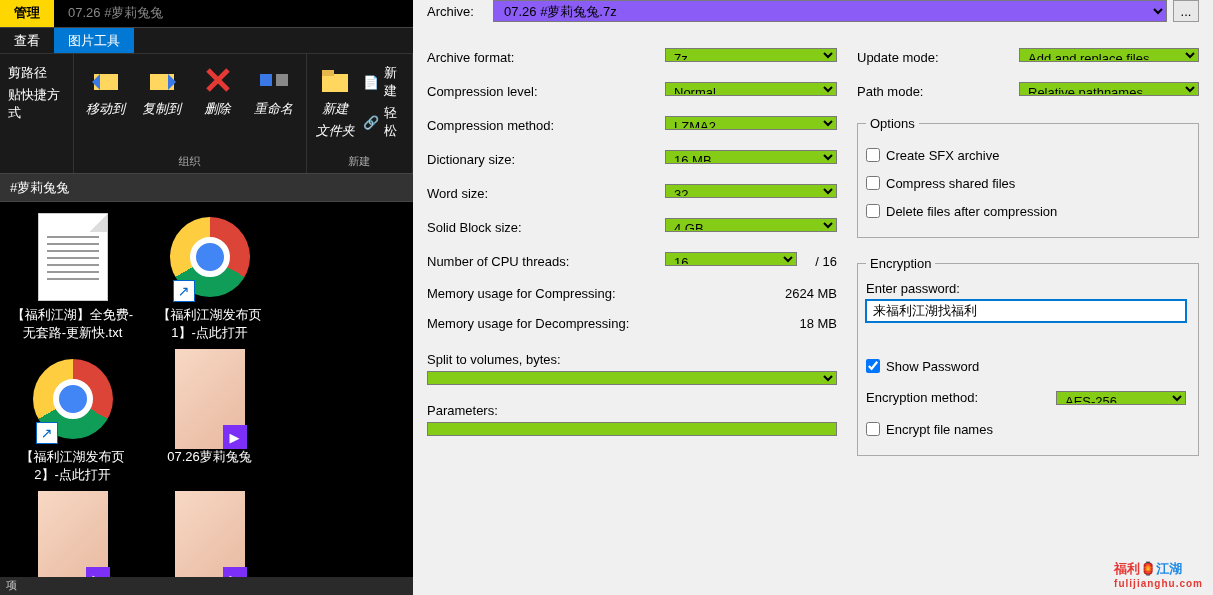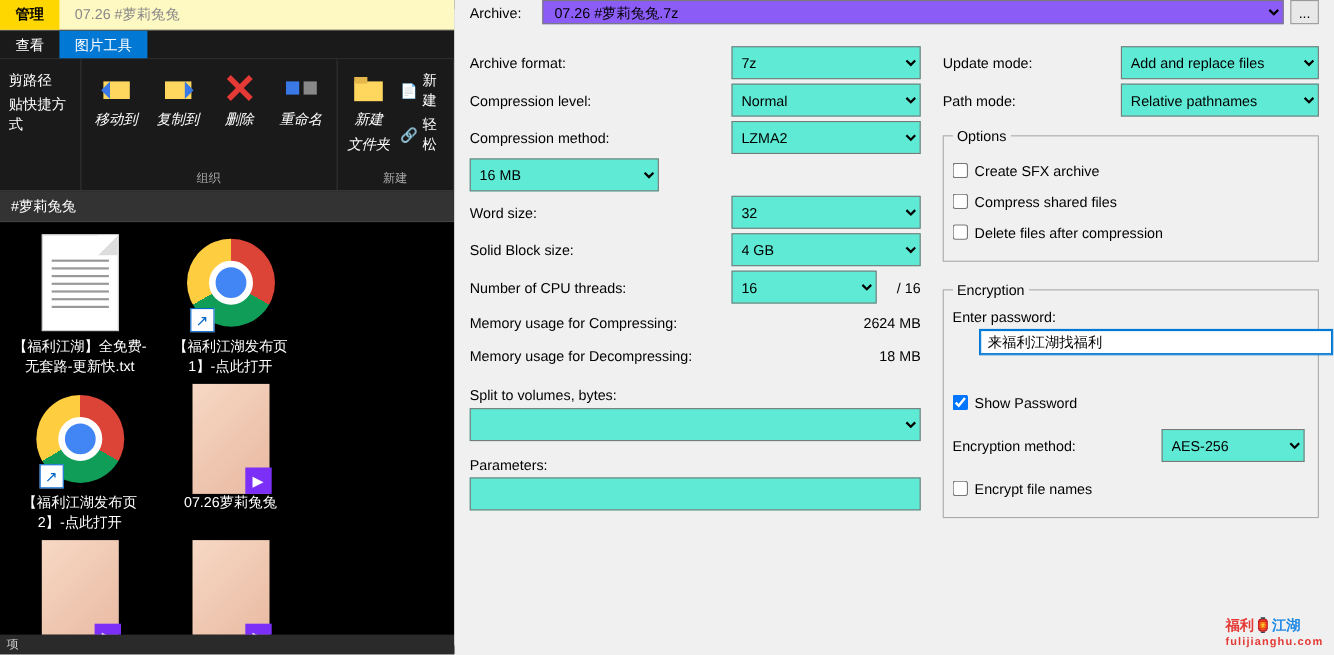--- a/index.html
+++ b/index.html
@@ -1,20 +1,20 @@
 <!DOCTYPE html>
 <html><head>
 <meta charset="utf-8">
 <style>
 * { margin: 0; padding: 0; box-sizing: border-box; font-family: "Microsoft YaHei", Arial, sans-serif; font-size: 13px; }
 body { width: 1213px; height: 595px; overflow: hidden; background: #f0f0f0; position: relative; }
 
 
 .explorer { position: absolute; left: 0; top: 0; width: 413px; height: 595px; background: #1a1a1a; color: #fff; }
-.explorer-tabs { height: 28px; display: flex; background: #fef9c3; border-bottom: 1px solid #444; }
+.explorer-tabs { height: 28px; display: flex; background: #000000; border-bottom: 1px solid #444; }
 .tab { padding: 4px 14px; color: #ccc; cursor: pointer; }
 .tab.active { background: #ffd700; color: #000; font-weight: bold; }
 .tab.path { color: #888; }
 
 .ribbon-tabs { height: 26px; display: flex; background: #1a1a1a; border-bottom: 1px solid #333; }
 .rtab { padding: 4px 14px; color: #fff; cursor: pointer; }
 .rtab.active { background: #0078d4; }
 
 .ribbon { height: 120px; background: #1a1a1a; display: flex; border-bottom: 1px solid #444; }
 .ribbon-group { display: flex; flex-direction: column; align-items: center; padding: 4px 4px 2px; border-right: 1px solid #333; }
@@ -49,21 +49,21 @@
 .archive-input { flex:1; height:22px; border:1px solid #7a7a7a; background:#8b5cf6; padding:2px 6px; }
 .browse-btn { width:26px; height:22px; border:1px solid #999; background:#e8e8e8; text-align:center; cursor:pointer; }
 
 .columns { display:flex; padding:10px 14px 6px 14px; gap:20px; }
 .col-left { width:410px; }
 .col-right { flex:1; }
 .form-row { display:flex; align-items:center; height:34px; }
 .form-row .flabel { flex:1; }
 .form-row .fvalue { width:172px; }
 .form-row .ftail { width:40px; text-align:right; padding-left:6px; }
-select.combo, input.txt { width:100%; height:30px; border:1px solid #7a7a7a; background:#5eead4; padding:1px 4px; font-size:13px; }
+select.combo, input.txt { width:100%; height:14px; border:1px solid #7a7a7a; background:#84cc16; padding:1px 4px; font-size:13px; }
 .mem-row { display:flex; justify-content:space-between; height:30px; align-items:center; }
 
 fieldset { border:1px solid #aaa; margin:8px 0 18px 0; padding:10px 12px 12px 8px; }
 legend { padding:0 4px; }
 .chk-row { display:flex; align-items:center; height:28px; gap:6px; }
 .chk-row input[type=checkbox] { width:14px; height:14px; }
 .pw-input { height:22px; border:1px solid #0078d4; background:#fff; padding:2px 6px; width:100%; outline:1px solid #0078d4; }
 .enc-row { display:flex; align-items:center; gap:10px; margin:10px 0; }
 .enc-row .elabel { flex:1; }
 .enc-row select { width:130px; }
@@ -237,20 +237,21 @@
         </div>
       <div class="form-row">
           <span class="flabel">Compression level:</span>
           <span class="fvalue"><select class="combo"><option>Normal</option></select></span>
         </div>
       <div class="form-row">
           <span class="flabel">Compression method:</span>
           <span class="fvalue"><select class="combo"><option>LZMA2</option></select></span>
         </div>
       <div class="form-row">
+          <span class="flabel">Dictionary size:</span>
           <span class="fvalue"><select class="combo"><option>16 MB</option></select></span>
         </div>
       <div class="form-row">
           <span class="flabel">Word size:</span>
           <span class="fvalue"><select class="combo"><option>32</option></select></span>
         </div>
       <div class="form-row">
           <span class="flabel">Solid Block size:</span>
           <span class="fvalue"><select class="combo"><option>4 GB</option></select></span>
         </div>
@@ -293,21 +294,21 @@
           </label>
         <label class="chk-row">
             <input type="checkbox" style="">
             <span>Delete files after compression</span>
           </label>
       </fieldset>
 
       <fieldset>
         <legend>Encryption</legend>
         <div>Enter password:</div>
-        <input class="pw-input" style="margin-top: 4px; margin-left: 25px;" value="来福利江湖找福利">
+        <input class="pw-input" style="margin-top: 4px;" value="来福利江湖找福利">
         <label class="chk-row" style="margin-top:30px">
             <input type="checkbox" checked="" style="">
             <span>Show Password</span>
           </label>
         <div class="enc-row">
             <span class="elabel">Encryption method:</span>
             <select class="combo"><option>AES-256</option></select>
           </div>
         <label class="chk-row">
             <input type="checkbox" style="">

